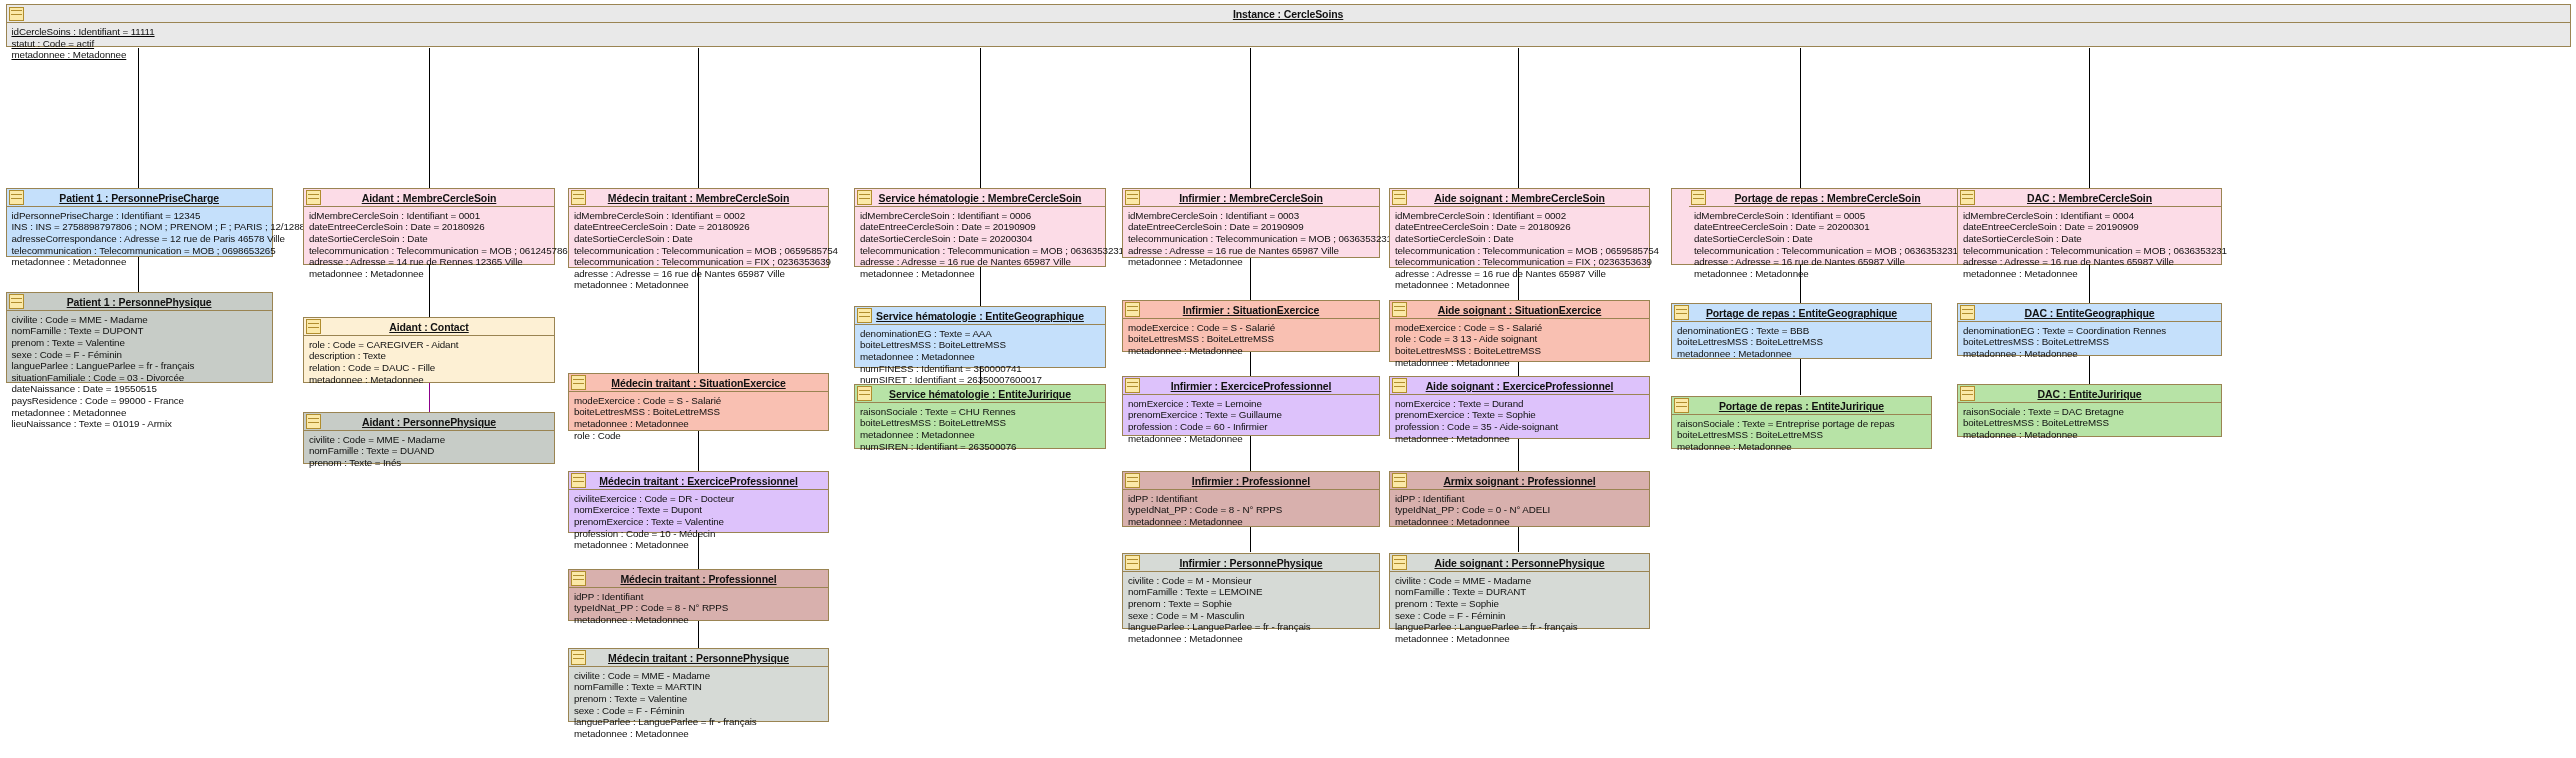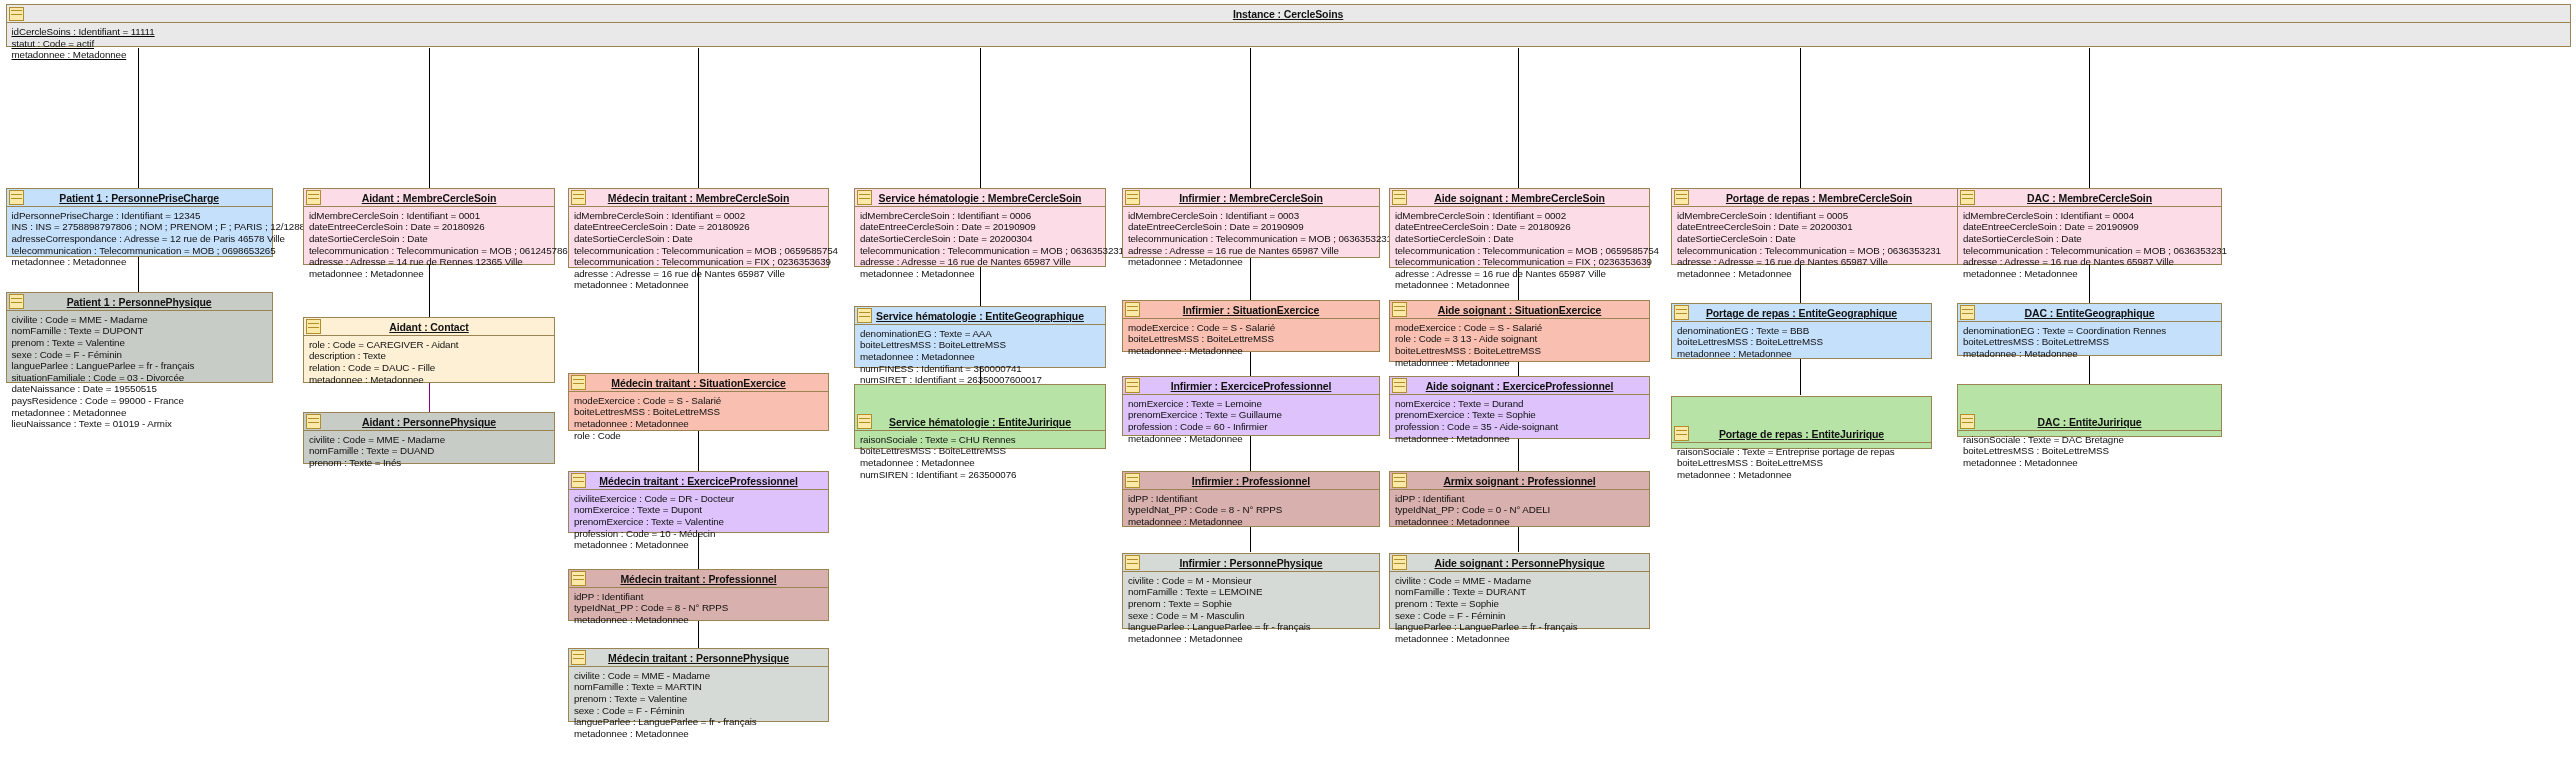--- a/index.html
+++ b/index.html
@@ -37,21 +37,21 @@
   .c-greylt .hdr{background:#d6dad6;}
   .c-cream  {background:#fdf0d4;}
   .c-cream .hdr{background:#fdf0d4;}
   .c-salmon {background:#f9c0b2;}
   .c-salmon .hdr{background:#f9c0b2;}
   .c-purple {background:#ddc2fb;}
   .c-purple .hdr{background:#ddc2fb;}
   .c-rose   {background:#d8b0ad;}
   .c-rose .hdr{background:#d8b0ad;}
   .c-green  {background:#b7e3a6;}
-  .c-green .hdr{background:#b7e3a6;margin-top:28px;}
+  .c-green .hdr{background:#b7e3a6;}
   .c-root .hdr{background:#e9e9e9;border-bottom:0.7px solid #9a8452;}
 </style>
 </head>
 <body>
 
 <div id="canvas">
     <div class="obox c-root" style="left: 5.6px; top: 4.2px; width: 2565px; height: 43px;">
       <div class="hdr"><span class="glyph"></span><span class="ttl">Instance : CercleSoins</span></div>
       <div class="body">
         <div class="attr">idCercleSoins : Identifiant = 11111</div>
@@ -304,21 +304,21 @@
       <div class="body">
         <div class="attr">civilite : Code = MME - Madame</div>
         <div class="attr">nomFamille : Texte = DURANT</div>
         <div class="attr">prenom : Texte = Sophie</div>
         <div class="attr">sexe : Code = F - Féminin</div>
         <div class="attr">langueParlee : LangueParlee = fr - français</div>
         <div class="attr">metadonnee : Metadonnee</div>
       </div>
     </div>
     <div class="vline" style="left: 1800px; top: 48px; height: 140px;"></div>
-    <div class="obox c-pink" style="left: 1671px; top: 188px; width: 296px; height: 77px;">
+    <div class="obox c-pink" style="left: 1671px; top: 188px; width: 296px; height: 77px; padding-left: 17px;">
       <div class="hdr"><span class="glyph"></span><span class="ttl">Portage de repas : MembreCercleSoin</span></div>
       <div class="body">
         <div class="attr">idMembreCercleSoin : Identifiant = 0005</div>
         <div class="attr">dateEntreeCercleSoin : Date = 20200301</div>
         <div class="attr">dateSortieCercleSoin : Date</div>
         <div class="attr">telecommunication : Telecommunication = MOB ; 0636353231</div>
         <div class="attr">adresse : Adresse = 16 rue de Nantes 65987 Ville</div>
         <div class="attr">metadonnee : Metadonnee</div>
       </div>
     </div>

